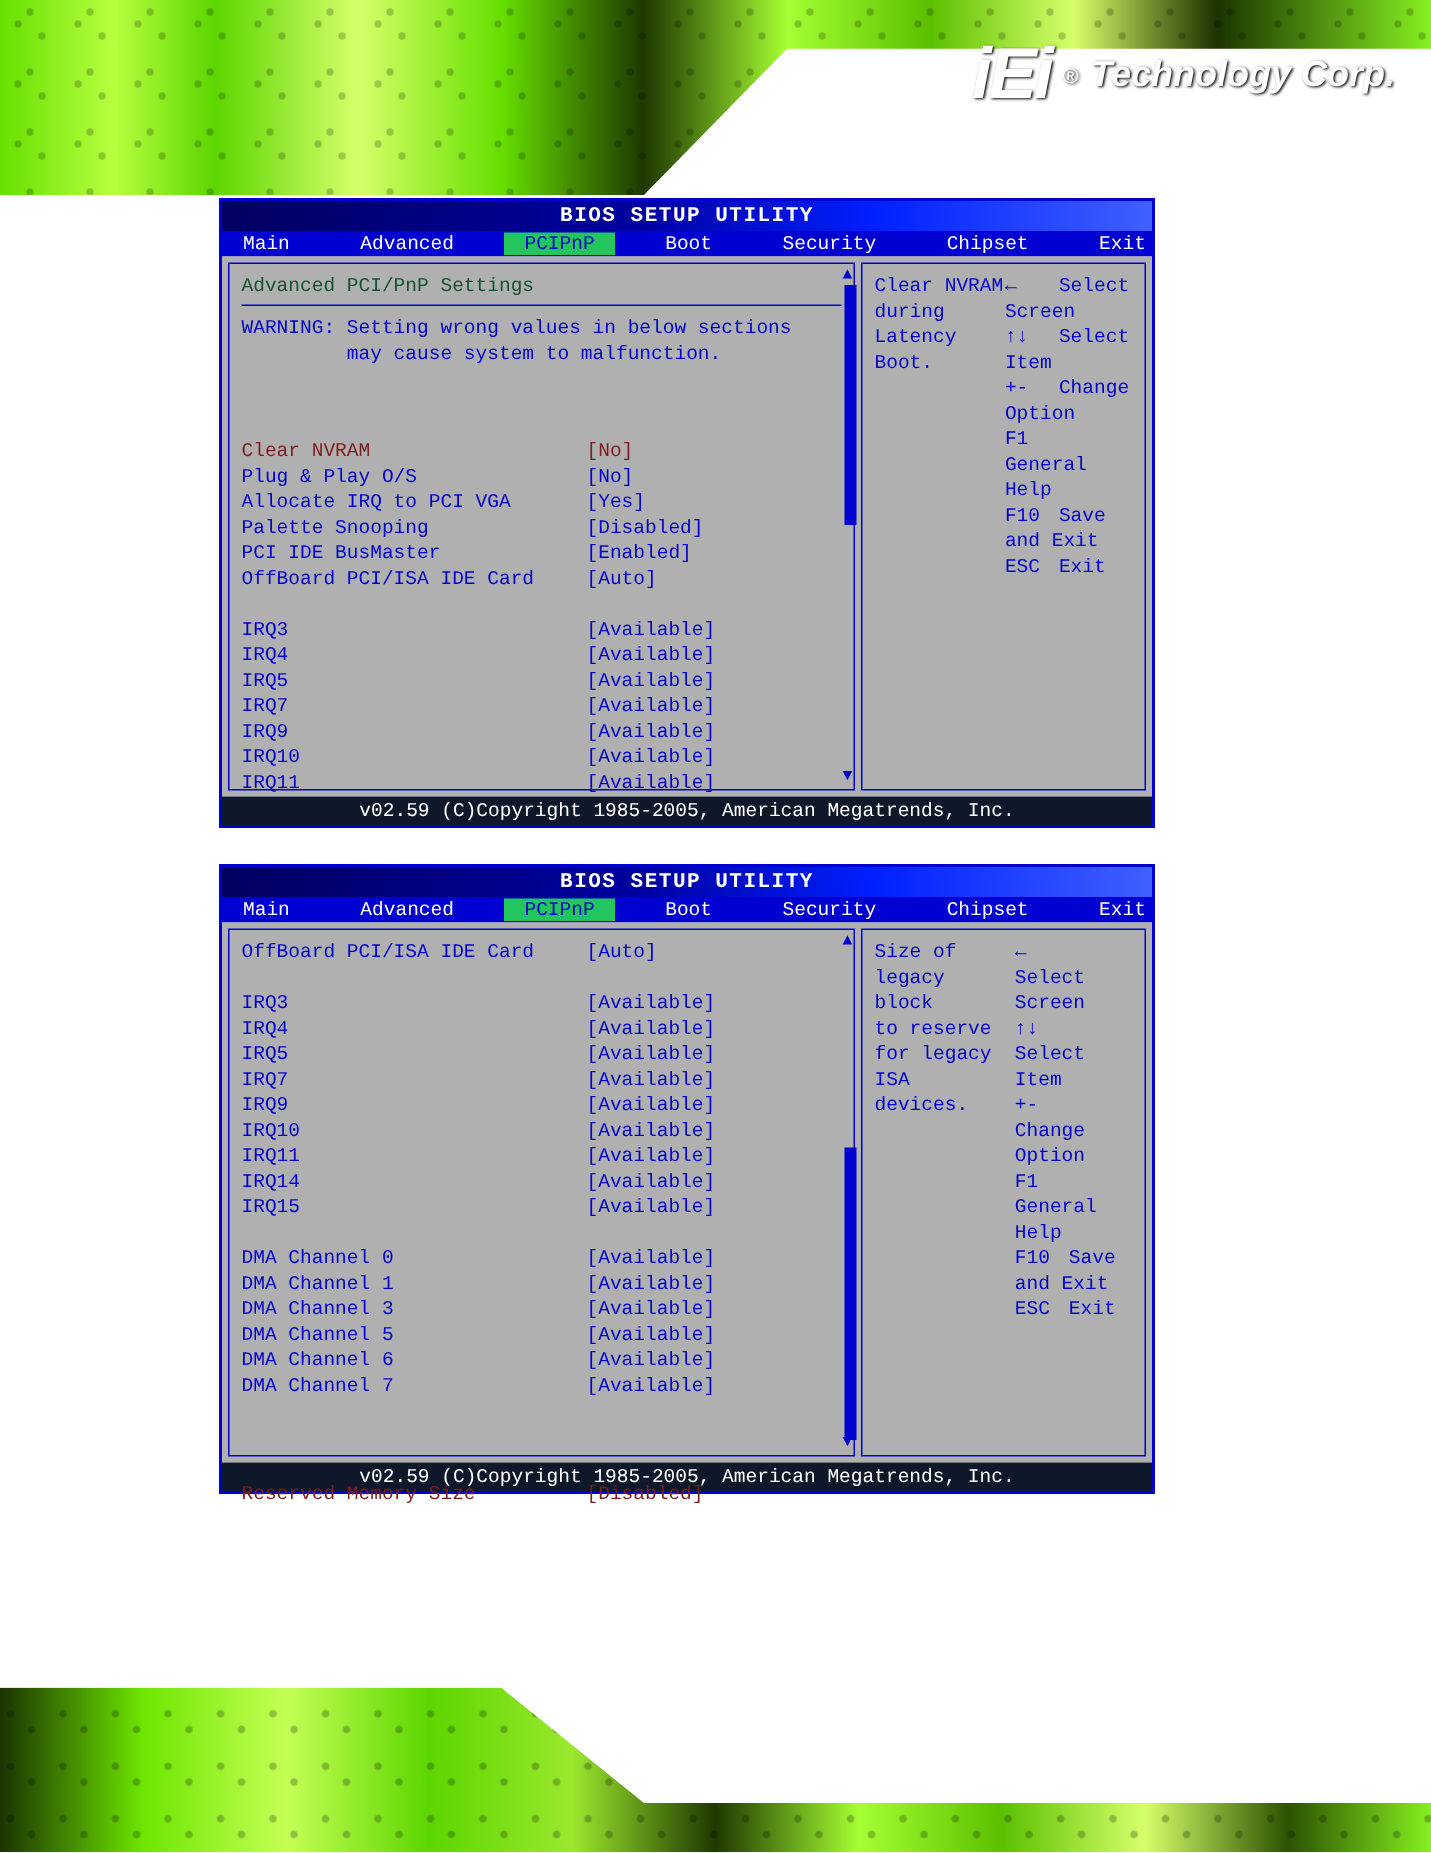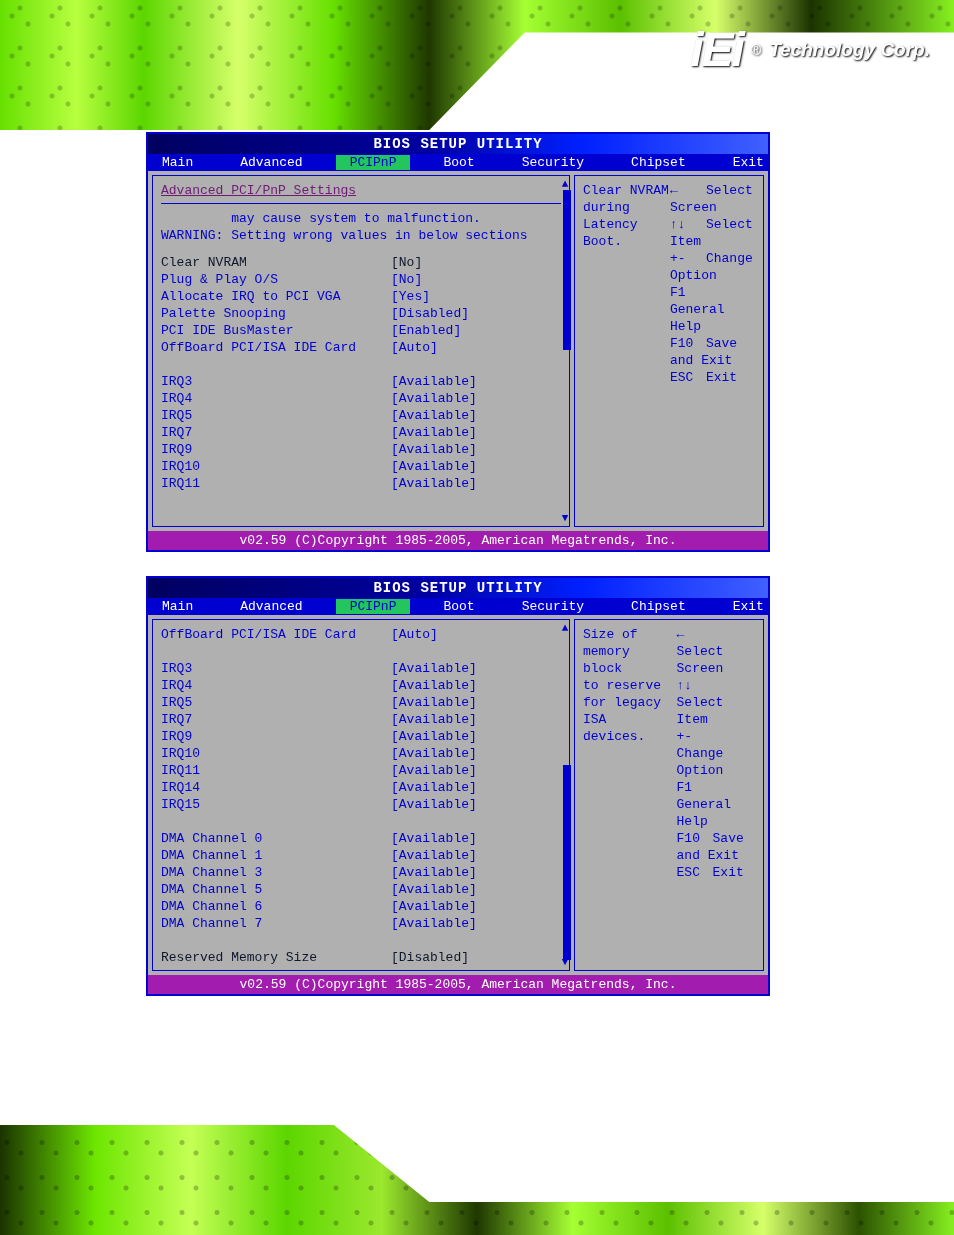--- a/index.html
+++ b/index.html
@@ -40,21 +40,21 @@
     font-family: Arial, sans-serif;
     text-shadow: 1px 1px 2px #000;
   }
   .logo-glyph {
     font-size: 48px;
     font-weight: 900;
     letter-spacing: -2px;
     font-style: italic;
   }
   .logo-text {
-    font-size: 19px;
+    font-size: 24px;
     font-weight: 900;
     font-style: italic;
   }
   .footer-strip {
     position: absolute;
     bottom: 0; left: 0; right: 0;
     height: 110px;
     background:
       linear-gradient(90deg, #1b3300 0%, #6de600 10%, #c5ff55 20%, #5cd600 30%, #9be82e 40%, #1f3800 50%, #a5ff33 60%, #5bc000 70%, #d6ff6a 80%, #2c5200 90%, #86f020 100%);
     clip-path: polygon(0 0, 35% 0, 45% 70%, 100% 70%, 100% 100%, 0 100%);
@@ -121,45 +121,45 @@
     width: 190px;
     border: 1px solid #0000d0;
     margin: 4px 4px 4px 2px;
     padding: 6px 8px;
     font-size: 13px;
     line-height: 17px;
     color: #0000d0;
     display:flex;
     justify-content:space-between;
   }
-  .section-title { color: #701a75; text-decoration: underline; }
+  .section-title { color: #14532d; }
   .hr { border: none; border-top: 1px solid #0000d0; margin: 4px 0 6px 0; }
   .warn { color: #0000d0; margin-bottom: 10px;}
   .row { display: flex; }
   .row .label { width: 230px; }
   .row .val { }
-  .row.sel .label, .row.sel .val { color: #0f172a; }
+  .row.sel .label, .row.sel .val { color: #7f1d1d; margin-top: 38px; }
   .help-block .hk { display:inline-block; width:36px; }
   .arrow-up, .arrow-down {
     position: absolute;
     right: -2px;
     width: 12px; height: 12px;
     font-size: 11px;
     color: #0000d0;
     text-align:center;
     line-height:12px;
   }
   .arrow-up { top: 2px; }
   .arrow-down { bottom: 2px; }
   .scroll-thumb{
     position:absolute; right:-2px;
     width:8px; background:#0000d0;
   }
   .bios-foot {
-    background: #a21caf;
+    background: #0f172a;
     color: #fff;
     font-size: 13px;
     text-align: center;
     padding: 2px 0;
   }
 </style>
 </head>
 <body>
 
 <div class="header-strip"></div>
@@ -182,22 +182,22 @@
   </div>
   <div class="bios-body">
     <div class="bios-left">
       <div class="arrow-up">▲</div>
       <div class="scroll-thumb" style="top:14px; height:160px;"></div>
       <div class="arrow-down">▼</div>
 
       <div class="section-title">Advanced PCI/PnP Settings</div>
       <hr class="hr">
       <div class="warn">
+        <div>WARNING: Setting wrong values in below sections</div>
         <div style="white-space:pre;">         may cause system to malfunction.</div>
-        <div>WARNING: Setting wrong values in below sections</div>
       </div>
 
       <div class="row sel">
         <span class="label">Clear NVRAM</span>
         <span class="val">[No]</span>
       </div>
       <div class="row">
           <span class="label">Plug &amp; Play O/S</span>
           <span class="val">[No]</span>
         </div>
@@ -349,21 +349,21 @@
           <span class="val">[Available]</span>
         </div>
       <div style="height:17px;"></div>
       <div class="row sel">
         <span class="label">Reserved Memory Size</span>
         <span class="val">[Disabled]</span>
       </div>
     </div>
     <div class="bios-right">
       <div>
-        <div>Size of memory block</div>
+        <div>Size of legacy block</div>
         <div>to reserve for legacy</div>
         <div>ISA devices.</div>
       </div>
       <div class="help-block">
         <div><span class="hk">←</span><span>Select Screen</span></div>
         <div><span class="hk">↑↓</span><span>Select Item</span></div>
         <div><span class="hk">+-</span><span>Change Option</span></div>
         <div><span class="hk">F1</span><span>General Help</span></div>
         <div><span class="hk">F10</span><span>Save and Exit</span></div>
         <div><span class="hk">ESC</span><span>Exit</span></div>

